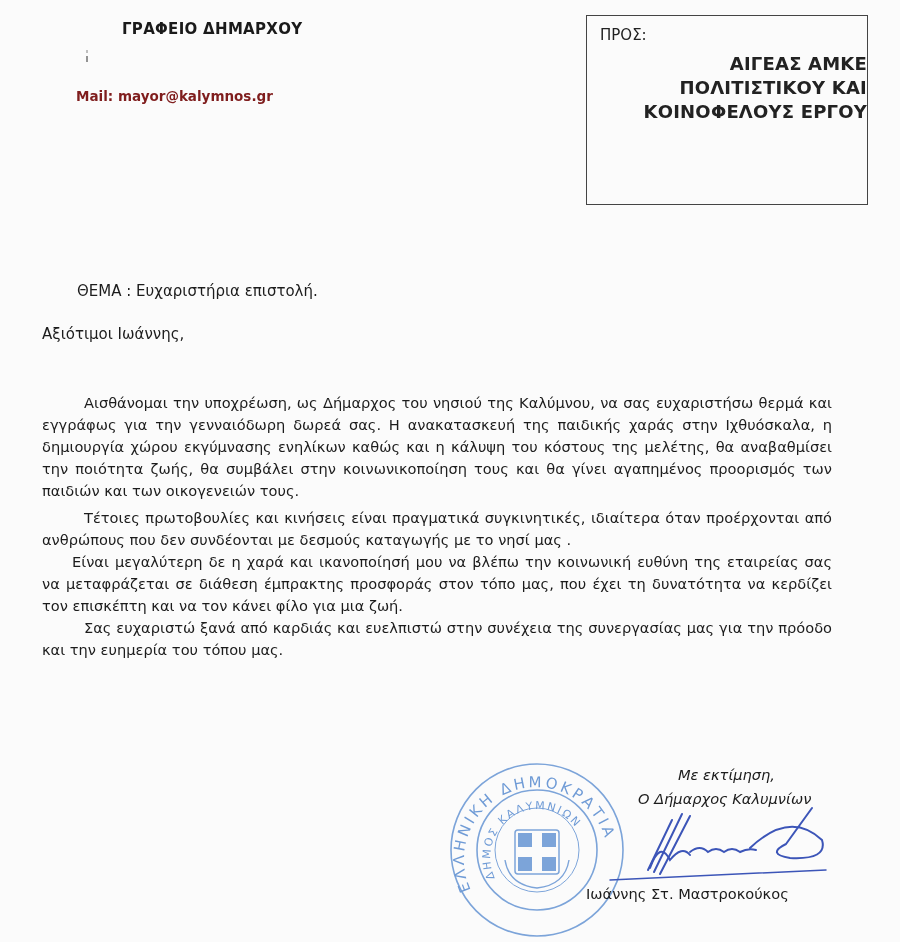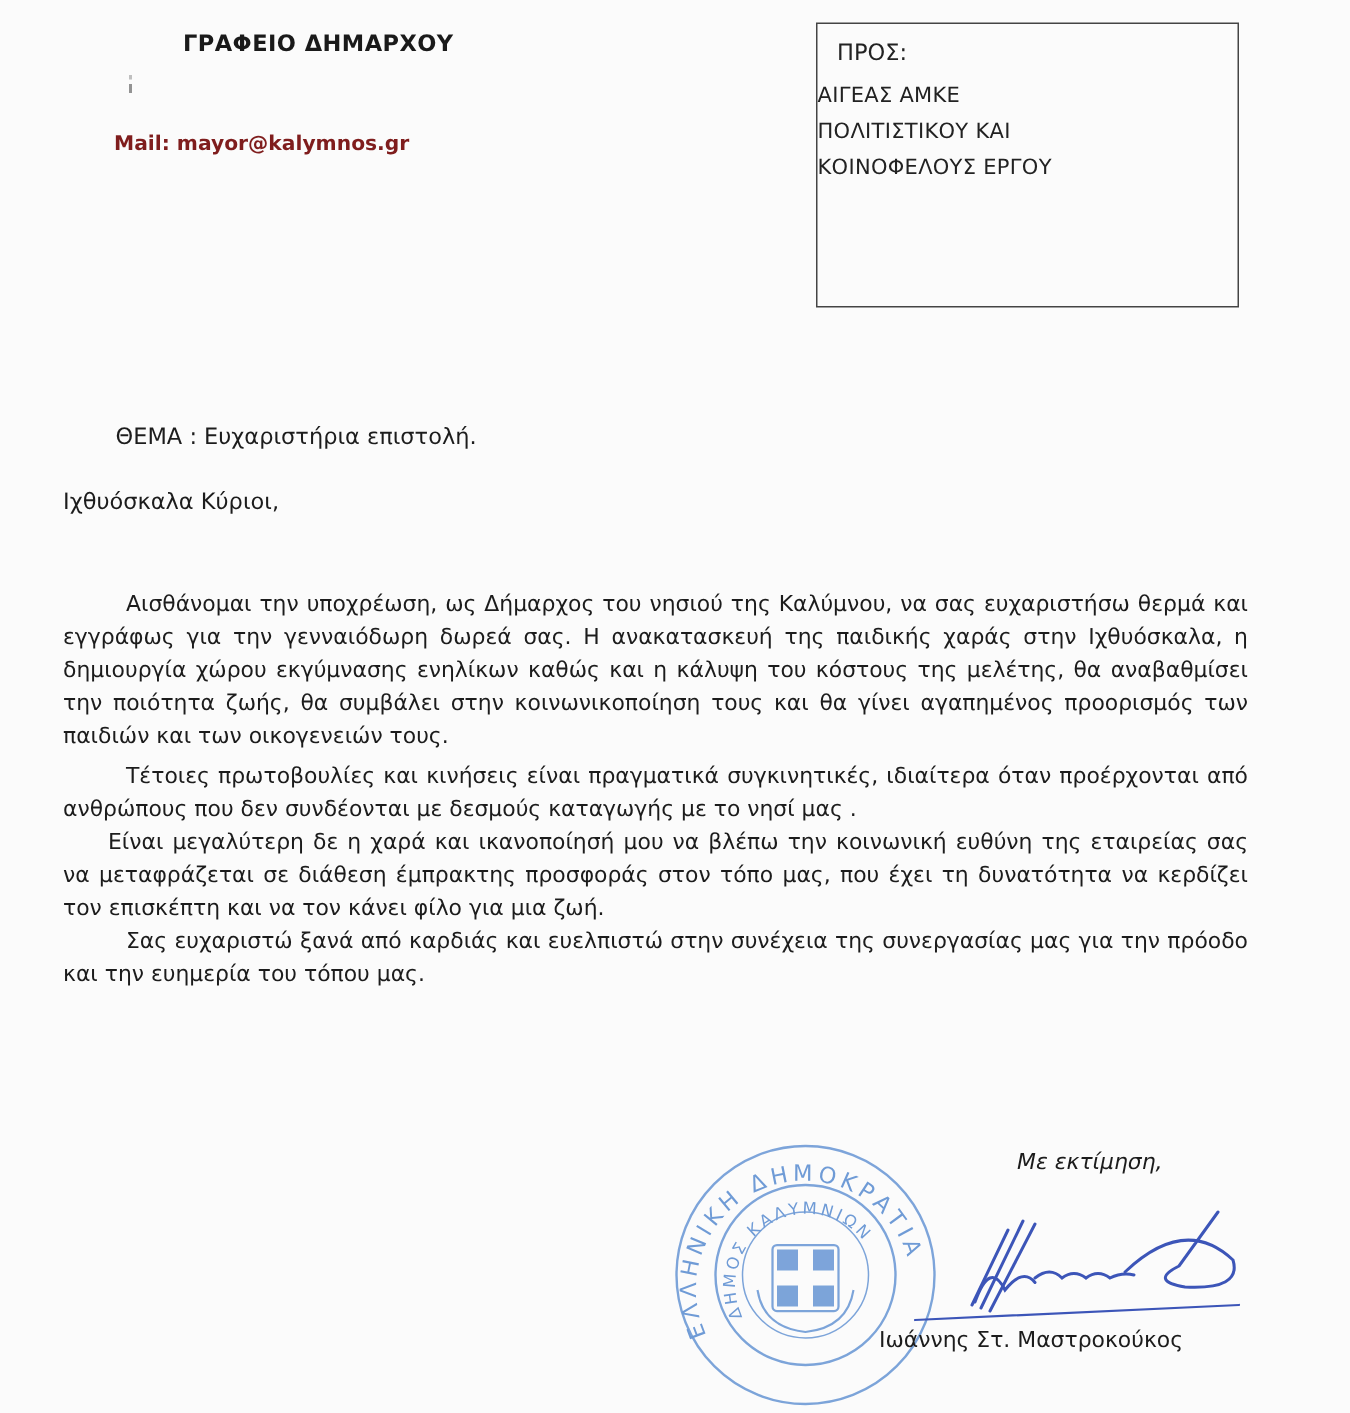--- a/index.html
+++ b/index.html
@@ -14,27 +14,27 @@
     .office-title {
       position: absolute; left: 122px; top: 20px;
       font-size: 15px; font-weight: bold; letter-spacing: 0.3px; color: #1a1a1a;
     }
     .scan-mark {
       position: absolute; left: 85px; top: 50px; width: 3px; height: 14px;
     }
     .scan-mark span { position: absolute; left: 1px; width: 2px; background: #666; }
     .contact { position: absolute; left: 76px; top: 86px; font-size: 13.5px; font-weight: bold; line-height: 20px; color: #7f1d1d; }
     .recipient-box {
-      position: absolute; left: 544px; top: 15px; width: 282px; height: 190px;
+      position: absolute; left: 586px; top: 15px; width: 282px; height: 190px;
       border: 1.5px solid #444; box-sizing: border-box; padding-left: 24px;
     }
     .recipient-label { position: absolute; left: 13px; top: 10px; font-size: 15px; color: #222; }
     .recipient-name {
-      position: absolute; left: 0; right: 0; top: 36px; text-align: left;
-      font-size: 14px; line-height: 24px; color: #222; letter-spacing: 0.2px;
+      position: absolute; left: 0; right: 0; top: 36px; text-align: right;
+      font-size: 18px; line-height: 24px; color: #222; letter-spacing: 0.2px; font-weight: bold;
     }
     .subject { position: absolute; left: 42px; top: 282px; font-size: 15px; color: #1c1c1c; margin-left: 35px; }
     .greeting { position: absolute; left: 42px; top: 325px; font-size: 15px; color: #1c1c1c; }
     .body-text {
       position: absolute; left: 42px; top: 392px; width: 790px;
       font-size: 14.6px; line-height: 22px; color: #1c1c1c;
     }
     .body-text p { margin: 0 0 5px 0; text-align: justify; text-indent: 42px; }
     .body-text p.compact { margin-bottom: 0; }
     .closing { position: absolute; left: 638px; top: 763px; font-size: 14.6px; line-height: 24px; color: #1c1c1c; font-style: italic; }
@@ -63,21 +63,21 @@
   <div class="recipient-box">
     <div class="recipient-label">ΠΡΟΣ:</div>
     <div class="recipient-name">
       <div>ΑΙΓΕΑΣ ΑΜΚΕ</div>
       <div>ΠΟΛΙΤΙΣΤΙΚΟΥ ΚΑΙ</div>
       <div>ΚΟΙΝΟΦΕΛΟΥΣ ΕΡΓΟΥ</div>
     </div>
   </div>
 
   <div class="subject">ΘΕΜΑ : Ευχαριστήρια επιστολή.</div>
-  <div class="greeting">Ιχθυόσκαλα Κύριοι,</div>
+  <div class="greeting">Αξιότιμοι Ιωάννης,</div>
 
   <div class="body-text">
     <p>Αισθάνομαι την υποχρέωση, ως Δήμαρχος του νησιού της Καλύμνου, να σας ευχαριστήσω θερμά και εγγράφως για την γενναιόδωρη δωρεά σας.  Η ανακατασκευή της παιδικής χαράς στην Ιχθυόσκαλα, η δημιουργία χώρου εκγύμνασης ενηλίκων καθώς και η κάλυψη του κόστους της μελέτης, θα αναβαθμίσει την ποιότητα ζωής, θα συμβάλει στην κοινωνικοποίηση τους και θα γίνει αγαπημένος προορισμός των παιδιών και των οικογενειών τους.</p>
     <p class="compact">Τέτοιες πρωτοβουλίες και κινήσεις είναι πραγματικά συγκινητικές, ιδιαίτερα όταν προέρχονται από ανθρώπους που δεν συνδέονται με δεσμούς καταγωγής με το νησί μας .</p>
     <p class="compact" style="text-indent:30px">Είναι μεγαλύτερη δε η χαρά και ικανοποίησή  μου να βλέπω την κοινωνική ευθύνη της εταιρείας σας να μεταφράζεται σε διάθεση έμπρακτης προσφοράς στον τόπο μας, που έχει τη δυνατότητα να κερδίζει τον επισκέπτη  και να τον κάνει φίλο για μια ζωή.</p>
     <p class="compact">Σας ευχαριστώ ξανά από καρδιάς και ευελπιστώ στην συνέχεια της συνεργασίας μας για την πρόοδο και την ευημερία του τόπου μας.</p>
   </div>
 
   <svg class="stamp" viewBox="0 0 180 180">
     <defs>
@@ -100,20 +100,21 @@
       <rect x="71" y="73" width="14" height="14"></rect>
       <rect x="95" y="73" width="14" height="14"></rect>
       <rect x="71" y="97" width="14" height="14"></rect>
       <rect x="95" y="97" width="14" height="14"></rect>
       <path d="M 58 100 Q 62 125 90 128 Q 118 125 122 100" fill="none" stroke="#6f9bd6" stroke-width="1.4"></path>
     </g>
   </svg>
 
   <div class="closing">
     <div class="c1">Με εκτίμηση,</div>
+    <div class="c2">Ο Δήμαρχος Καλυμνίων</div>
   </div>
 
   <svg class="signature" viewBox="0 0 240 90">
     <g fill="none" stroke="#3c55b8" stroke-width="2" stroke-linecap="round">
       <path d="M 58 70 L 82 20"></path>
       <path d="M 64 72 L 92 14"></path>
       <path d="M 70 74 L 100 16"></path>
       <path d="M 60 68 Q 70 40 80 60 Q 92 45 100 55"></path>
       <path d="M 100 52 Q 110 44 118 52 Q 126 46 134 52 Q 142 46 150 52 Q 158 48 166 50"></path>
       <path d="M 160 48 Q 200 10 232 40 Q 238 60 200 58 Q 176 54 196 44 L 222 8"></path>

